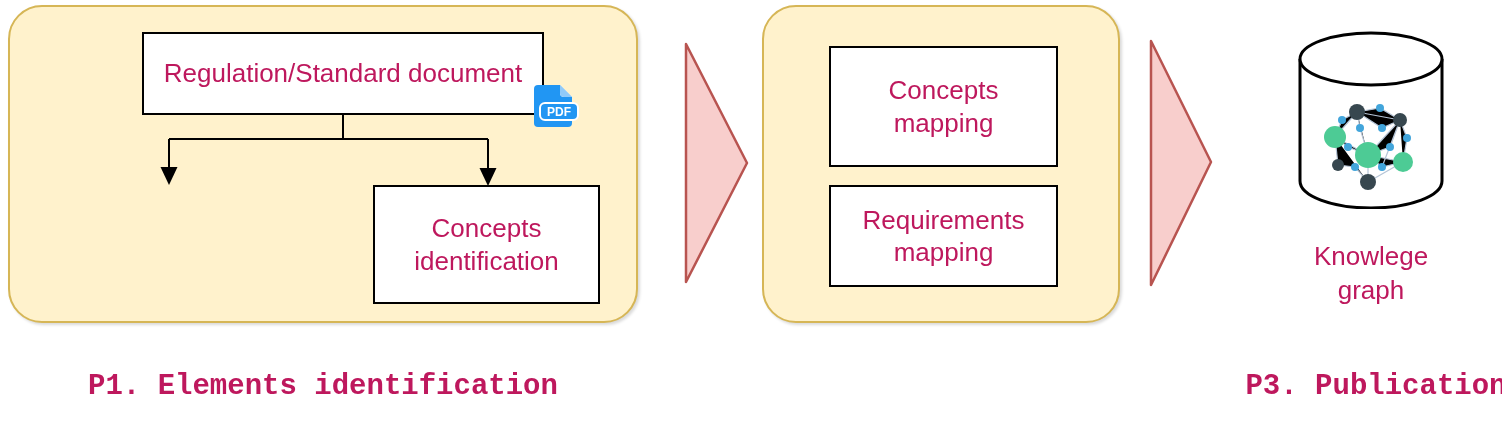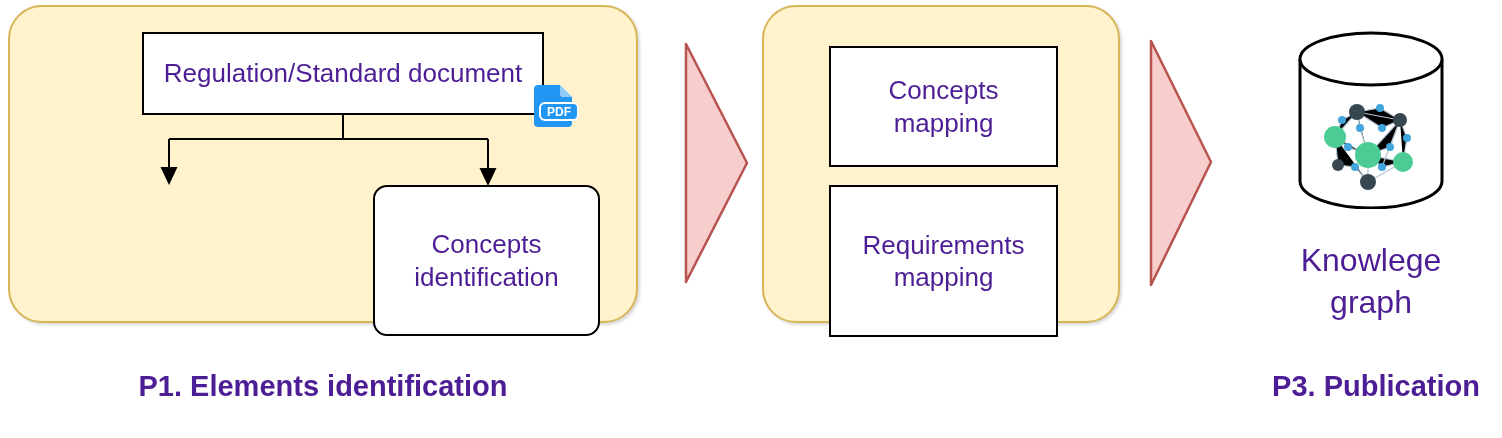--- a/index.html
+++ b/index.html
@@ -1,38 +1,39 @@
 <!DOCTYPE html>
 <html><head>
 <meta charset="utf-8">
 <style>
   html,body{margin:0;padding:0;background:#ffffff;}
   .canvas{
     position:relative;width:1502px;height:438px;background:#ffffff;
-    font-family:"Liberation Sans", sans-serif;color:#4c1d95;overflow:hidden;
+    font-family:"Liberation Sans", sans-serif;color:#be185d;overflow:hidden;
   }
   .panel{
     position:absolute;background:#FFF2CC;border:2px solid #D6B656;border-radius:34px;
     box-shadow:2px 2px 3px rgba(0,0,0,0.15);box-sizing:border-box;
   }
   .wbox{
     position:absolute;background:#ffffff;border:2px solid #000000;box-sizing:border-box;
     display:flex;align-items:center;justify-content:center;text-align:center;
     font-size:26px;line-height:1.25;
   }
   .wbox .lbl{display:inline-block;}
   .wbox .narrow{max-width:175px;}
   .conn-svg,.tri-svg,.pdf-svg,.kg-svg{position:absolute;}
   .caption{
     position:absolute;top:370px;font-size:29px;font-weight:bold;text-align:center;
     white-space:nowrap;
+    font-family:Liberation Mono, monospace;
   }
   .kg-label{
     position:absolute;left:1271px;top:240px;width:200px;text-align:center;
-    font-size:32px;line-height:1.3;display:flex;justify-content:center;
+    font-size:26px;line-height:1.3;display:flex;justify-content:center;
   }
   .kg-label .lbl{display:inline-block;max-width:150px;}
 </style>
 </head>
 <body>
 
 <div class="canvas">
 
   <div class="panel" style="left:8px;top:5px;width:630px;height:318px;">
 
@@ -48,36 +49,36 @@
 
     <svg class="pdf-svg" style="left:518px;top:77px;" width="60" height="48" viewBox="0 0 60 48">
       <path d="M10 1 h22 l12 12 v26 a4 4 0 0 1 -4 4 h-30 a4 4 0 0 1 -4 -4 v-34 a4 4 0 0 1 4 -4 z" fill="#2196F3"></path>
       <path d="M32 1 v8 a4 4 0 0 0 4 4 h8 z" fill="#ffffff"></path>
       <path d="M32 1 l12 12 h-8 a4 4 0 0 1 -4 -4 z" fill="#90CAF9"></path>
       <rect x="12" y="19" width="38" height="17" rx="5" fill="#2196F3" stroke="#ffffff" stroke-width="2"></rect>
       <text x="31" y="32" text-anchor="middle" font-family="Liberation Sans, sans-serif" font-size="12" font-weight="bold" fill="#ffffff">PDF</text>
     </svg>
 
 
-    <div class="wbox" style="left:363px;top:178px;width:227px;height:151px;border-radius:14px;">
+    <div class="wbox" style="left:363px;top:178px;width:227px;height:119px;">
       <span class="lbl narrow">Concepts identification</span>
     </div>
   </div>
 
   <svg class="tri-svg" style="left:680px;top:38px;" width="75" height="252" viewBox="0 0 75 252">
     <polygon points="6,6 67,125 6,244" fill="#F8CECC" stroke="#B85450" stroke-width="2.5" stroke-linejoin="round"></polygon>
   </svg>
 
   <div class="panel" style="left:762px;top:5px;width:358px;height:318px;">
 
     <div class="wbox" style="left:65px;top:39px;width:229px;height:121px;">
       <span class="lbl narrow">Concepts mapping</span>
     </div>
 
-    <div class="wbox" style="left:65px;top:178px;width:229px;height:152px;">
+    <div class="wbox" style="left:65px;top:178px;width:229px;height:102px;">
       <span class="lbl narrow">Requirements mapping</span>
     </div>
   </div>
 
   <svg class="tri-svg" style="left:1145px;top:35px;" width="75" height="256" viewBox="0 0 75 256">
     <polygon points="6,6 66,127 6,250" fill="#F8CECC" stroke="#B85450" stroke-width="2.5" stroke-linejoin="round"></polygon>
   </svg>
 
   <svg class="kg-svg" style="left:1298px;top:31px;" width="146" height="178" viewBox="0 0 146 178">
 

